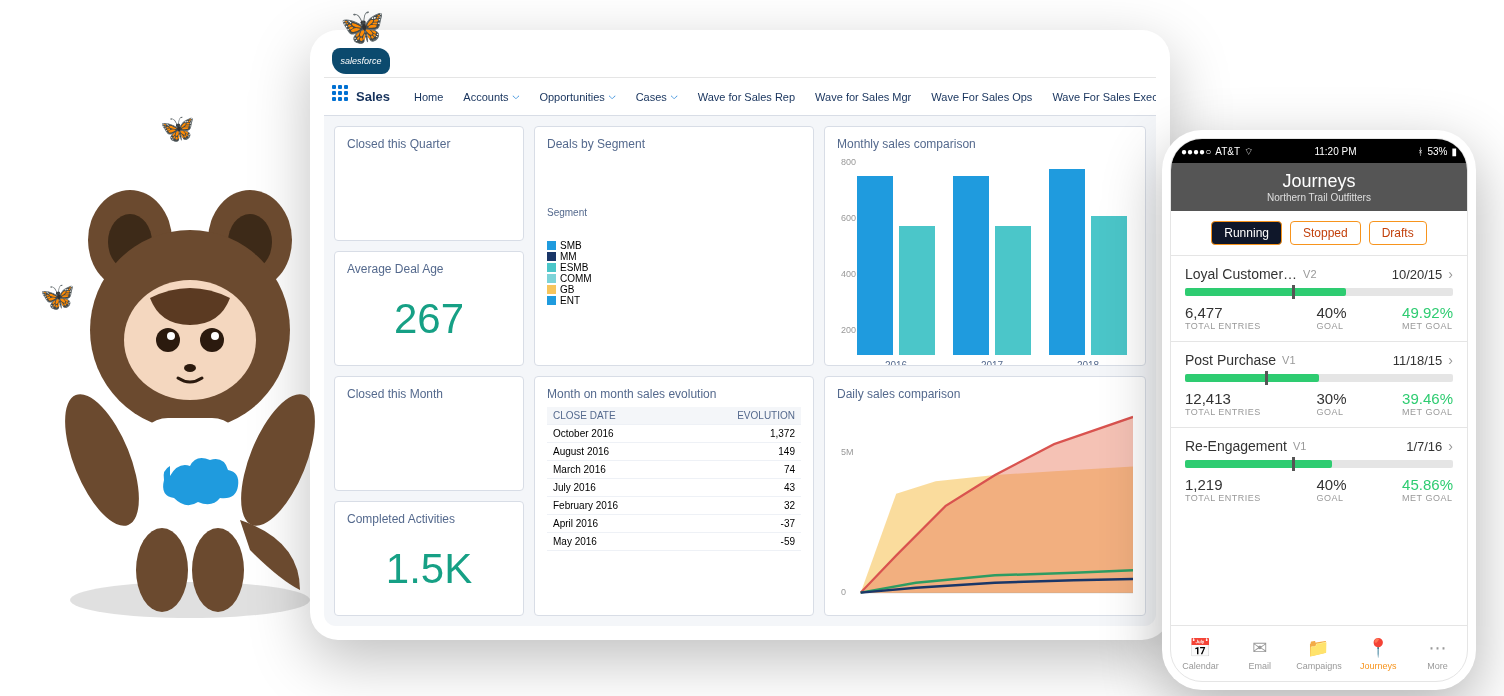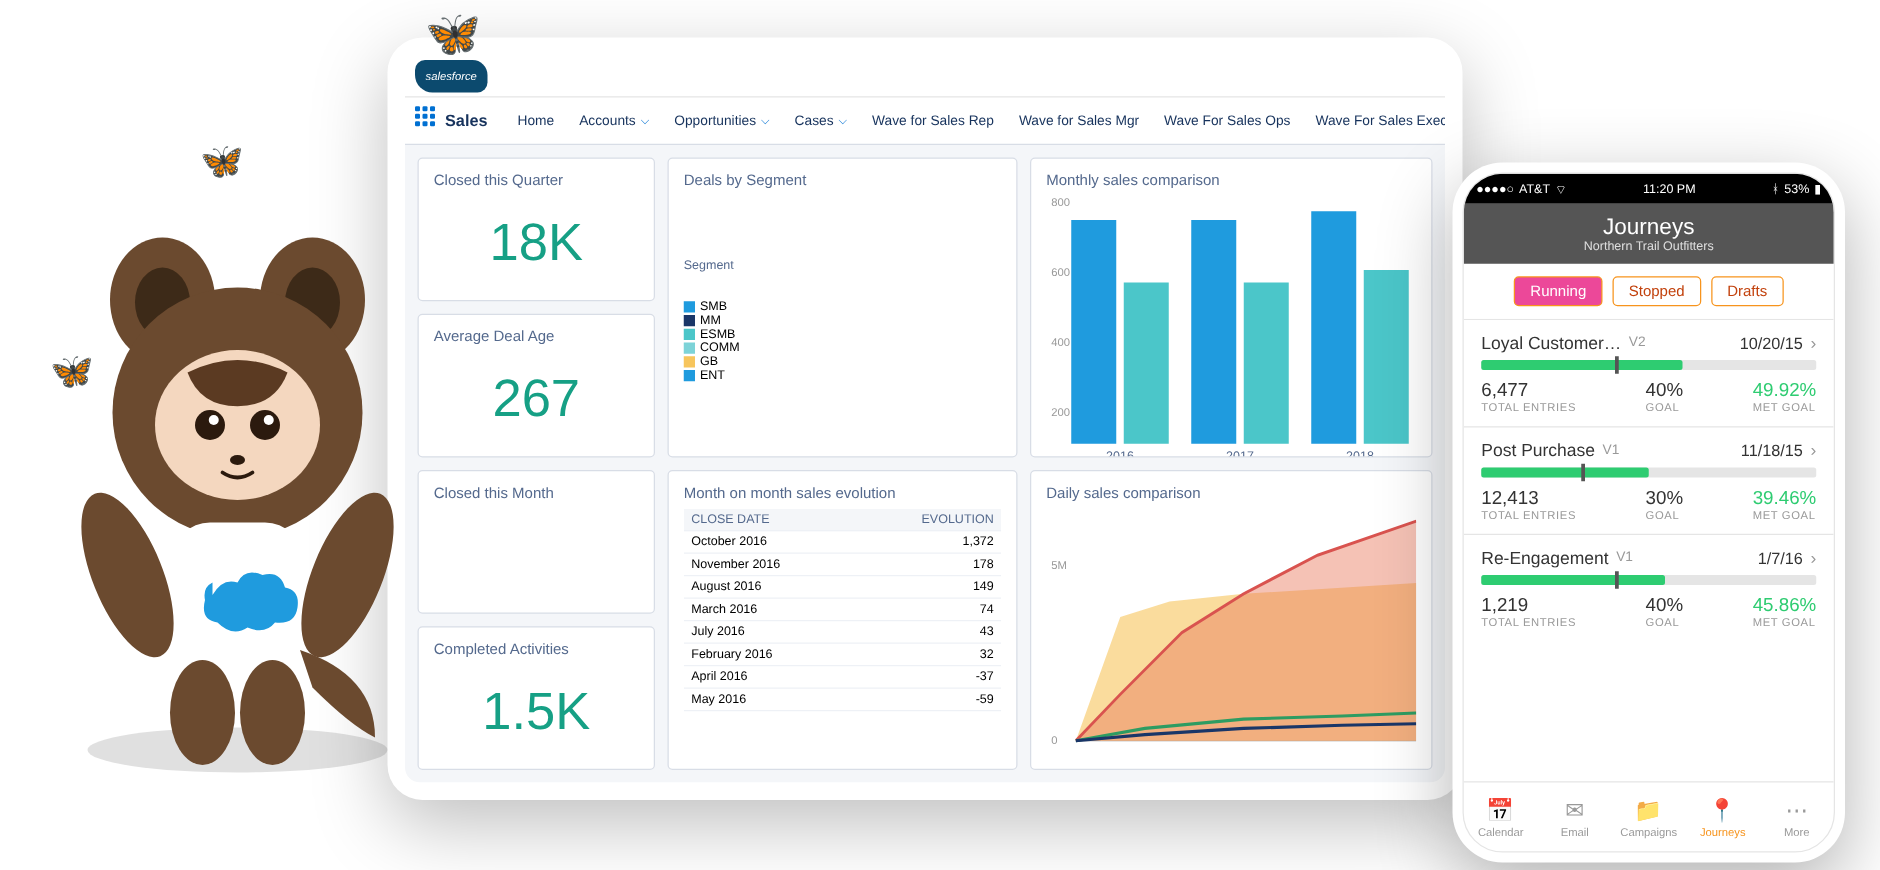--- a/index.html
+++ b/index.html
@@ -43,21 +43,21 @@
 
 .phone{position:absolute;right:28px;top:130px;width:314px;height:560px;background:#fff;border-radius:40px;box-shadow:0 20px 60px rgba(0,0,0,.3);padding:8px;z-index:10}
 .phone-inner{width:100%;height:100%;background:#fff;border-radius:32px;overflow:hidden;display:flex;flex-direction:column;border:1px solid #e5e5e5}
 .status-bar{height:24px;background:#000;color:#fff;font-size:10px;display:flex;align-items:center;justify-content:space-between;padding:0 10px}
 .status-left,.status-right{display:flex;align-items:center;gap:4px}
 .phone-header{background:#555;color:#fff;text-align:center;padding:8px 0}
 .phone-header h1{font-size:18px;font-weight:400}
 .phone-header .sub{font-size:10px;opacity:.8}
 .filter-tabs{display:flex;gap:8px;padding:10px 12px;justify-content:center}
 .ftab{border:1px solid #f7941d;border-radius:4px;padding:4px 12px;font-size:12px;color:#c2410c;cursor:pointer}
-.ftab.active{background:#ec4899;color:#fff}
+.ftab.active{background:#0f172a;color:#fff}
 .journey-list{flex:1;overflow:hidden}
 .journey{padding:10px 14px;border-top:1px solid #e5e5e5}
 .j-row1{display:flex;align-items:center;gap:6px;margin-bottom:6px}
 .j-name{font-size:14px;color:#333;flex-shrink:1;overflow:hidden;text-overflow:ellipsis;white-space:nowrap}
 .j-ver{font-size:11px;color:#999}
 .j-date{margin-left:auto;font-size:13px;color:#333}
 .j-chev{color:#999;font-size:14px}
 .progress{height:8px;background:#e5e5e5;border-radius:2px;margin-bottom:8px;position:relative;overflow:visible}
 .progress-fill{height:100%;background:#2ecc71;border-radius:2px}
 .progress-mark{position:absolute;top:-3px;width:3px;height:14px;background:#555}
@@ -151,21 +151,20 @@
           </div>
           <div class="nav-item">
             <span>Wave For Sales Exec</span>
           </div>
         </div>
 
   </div>
   <div class="dash-grid">
     <div class="card c-closed-q">
       <div class="card-title">Closed this Quarter</div>
-      <div class="big-num">18K</div>
     </div>
     <div class="card c-avg">
       <div class="card-title">Average Deal Age</div>
       <div class="big-num">267</div>
     </div>
     <div class="card c-closed-m">
       <div class="card-title">Closed this Month</div>
     </div>
     <div class="card c-activities">
       <div class="card-title">Completed Activities</div>
@@ -209,24 +208,20 @@
       <div class="card-title">Month on month sales evolution</div>
       <div class="tbl">
         <div class="tbl-row tbl-head">
               <span>CLOSE DATE</span>
               <span>EVOLUTION</span>
             </div>
         <div id="tbl-body">
               <div class="tbl-row">
                 <span>October 2016</span>
                 <span>1,372</span>
-              </div>
-              <div class="tbl-row">
-                <span>November 2016</span>
-                <span>178</span>
               </div>
               <div class="tbl-row">
                 <span>August 2016</span>
                 <span>149</span>
               </div>
               <div class="tbl-row">
                 <span>March 2016</span>
                 <span>74</span>
               </div>
               <div class="tbl-row">

